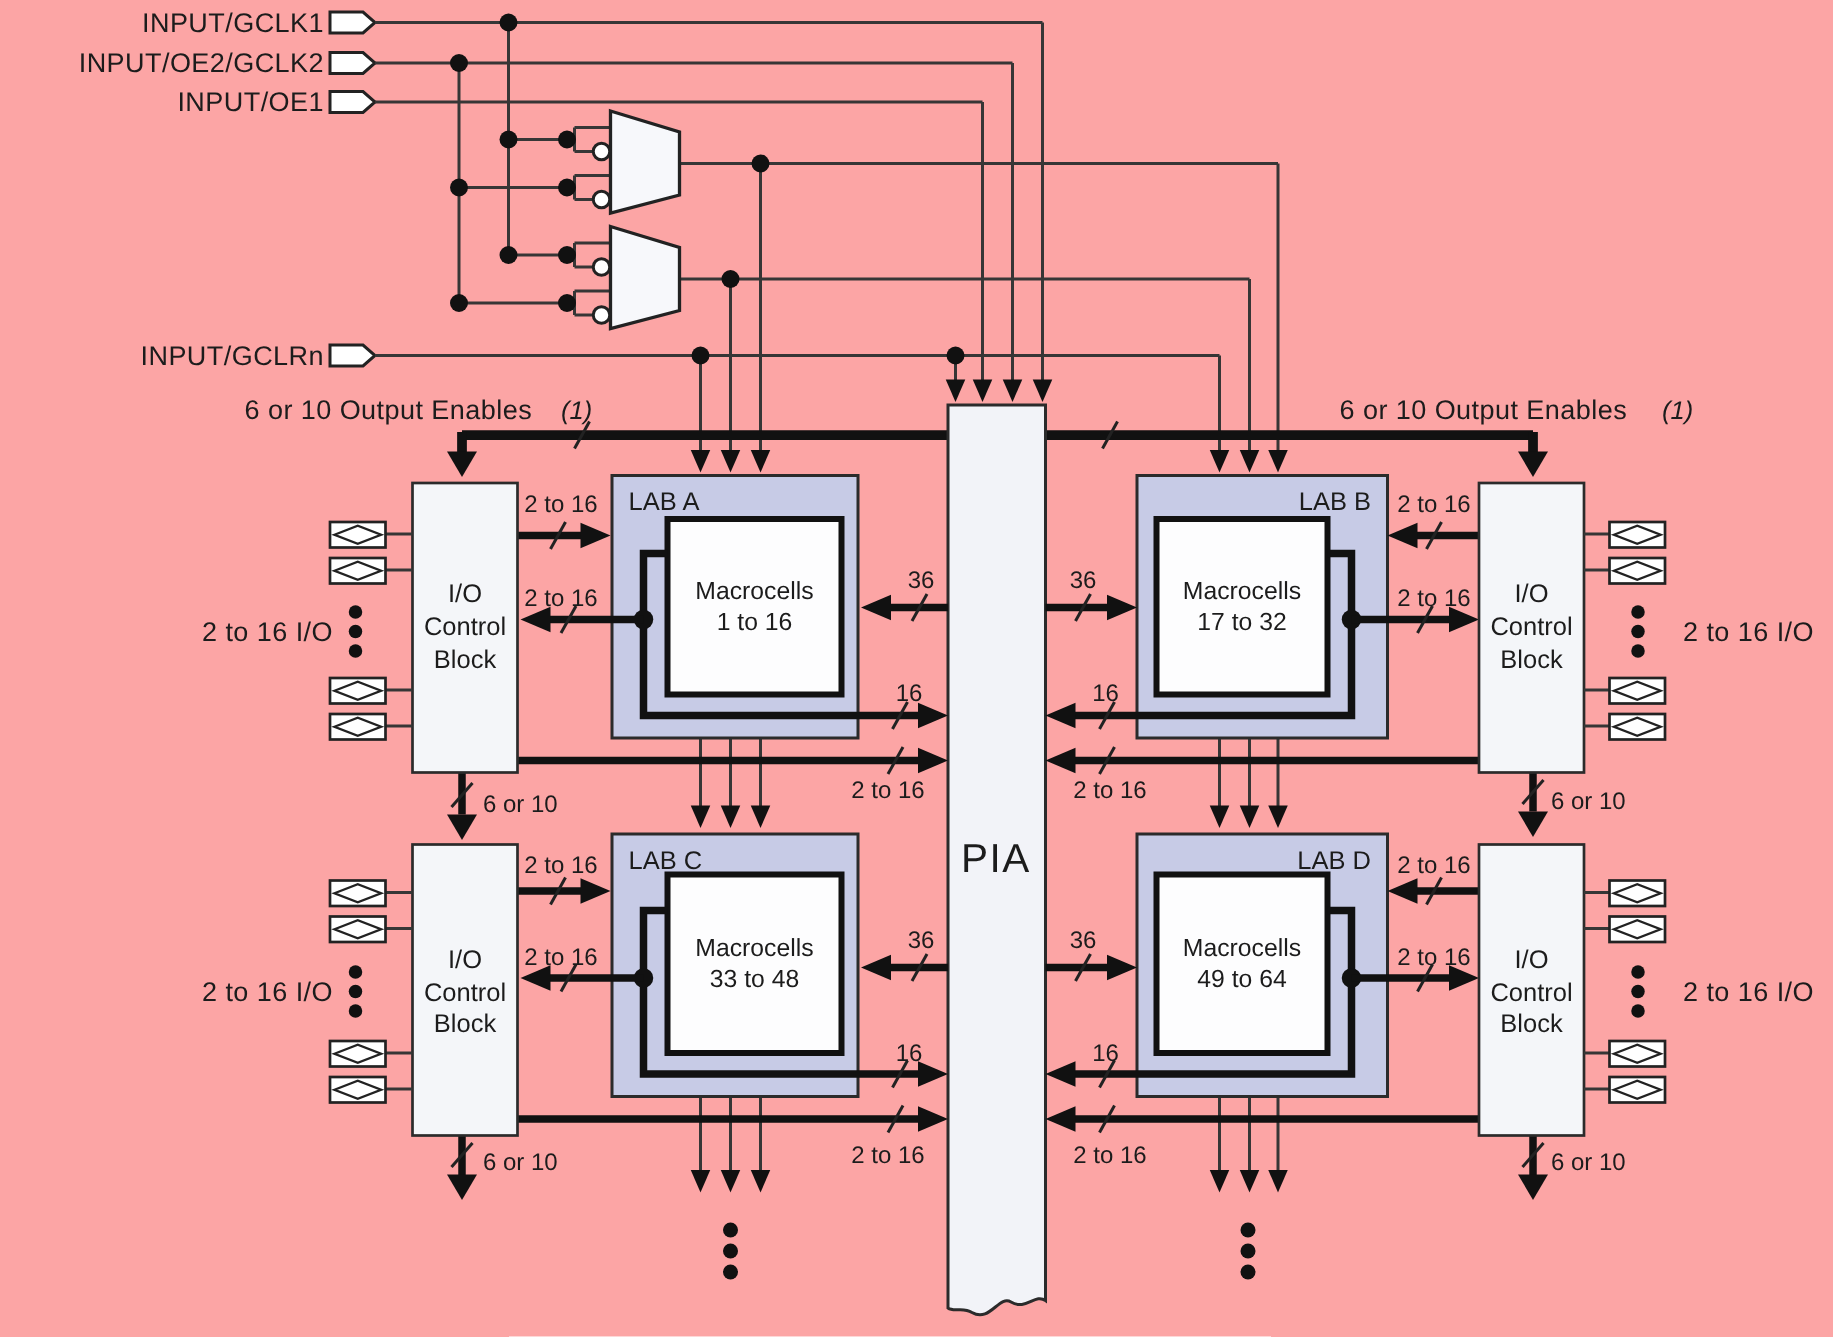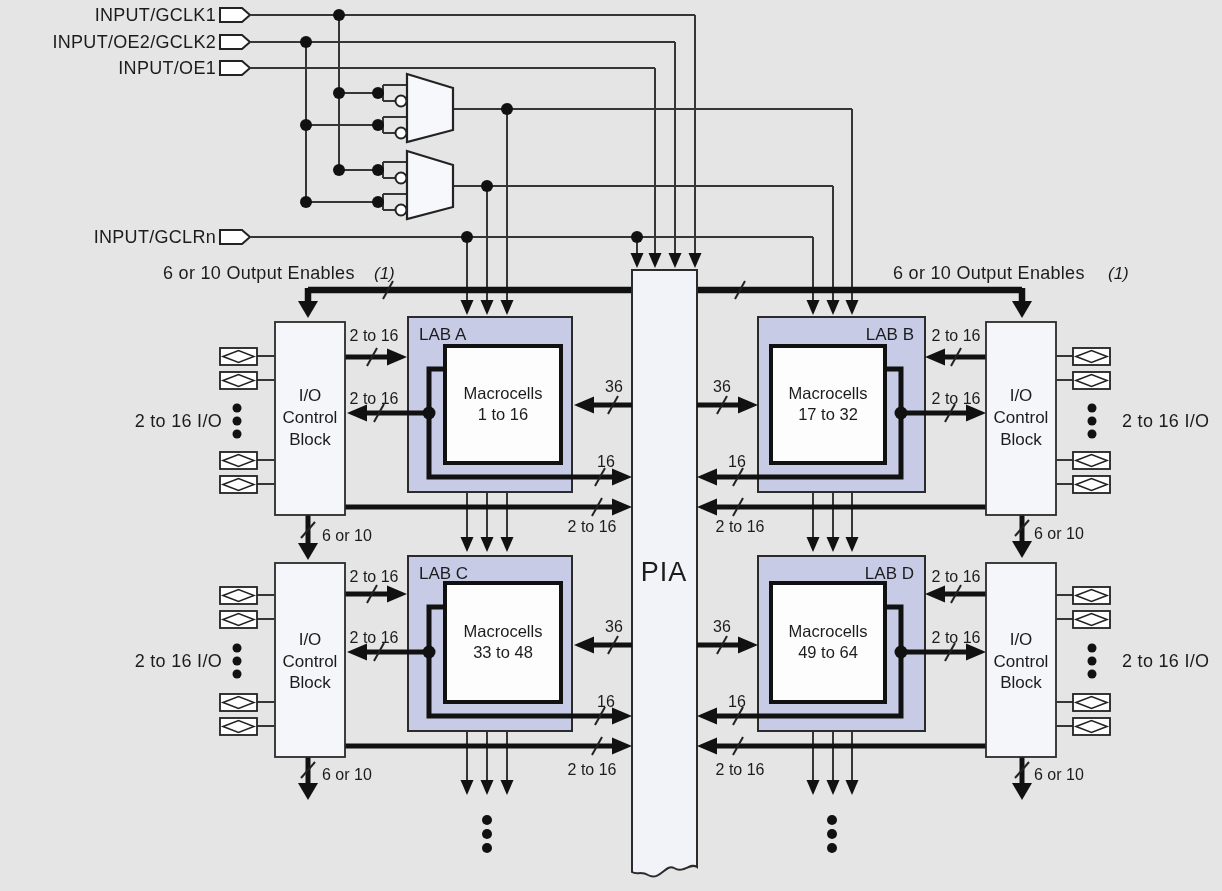--- a/index.html
+++ b/index.html
@@ -1,16 +1,16 @@
 <!DOCTYPE html>
 <html><head>
 <meta charset="utf-8">
 <style>
   html,body{margin:0;padding:0;background:#ffffff;}
-  .stage{position:relative;width:1222px;height:891px;background:#e5e5e5;overflow:hidden;
+  .stage{position:relative;width:1222px;height:891px;background:#fca5a5;overflow:hidden;
          font-family:"Liberation Sans",sans-serif;}
   svg{display:block}
   
   .w2{stroke:#363636;stroke-width:2;fill:none}
   .w5{stroke:#111;stroke-width:5;fill:none}
   .w6{stroke:#111;stroke-width:6.5;fill:none}
   .sl{stroke:#222;stroke-width:2;fill:none}
   
   .labbox{stroke:#2b2b2b;stroke-width:2}
   .inner{fill:#fdfdfe;stroke:#111;stroke-width:4}

